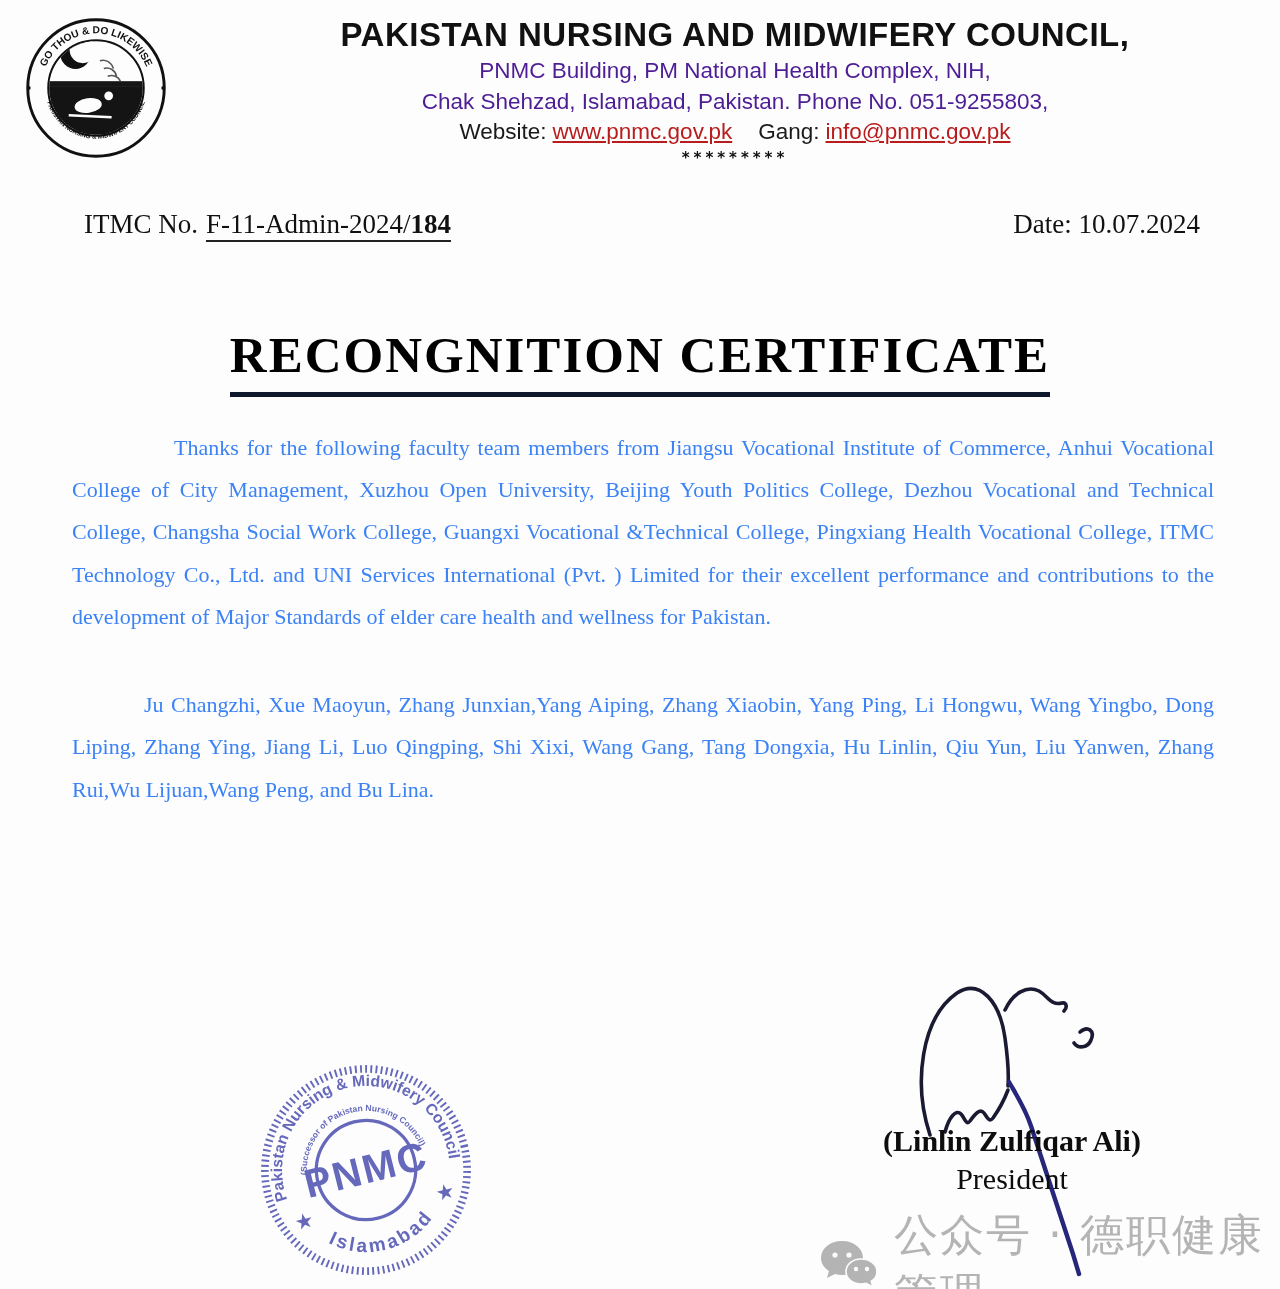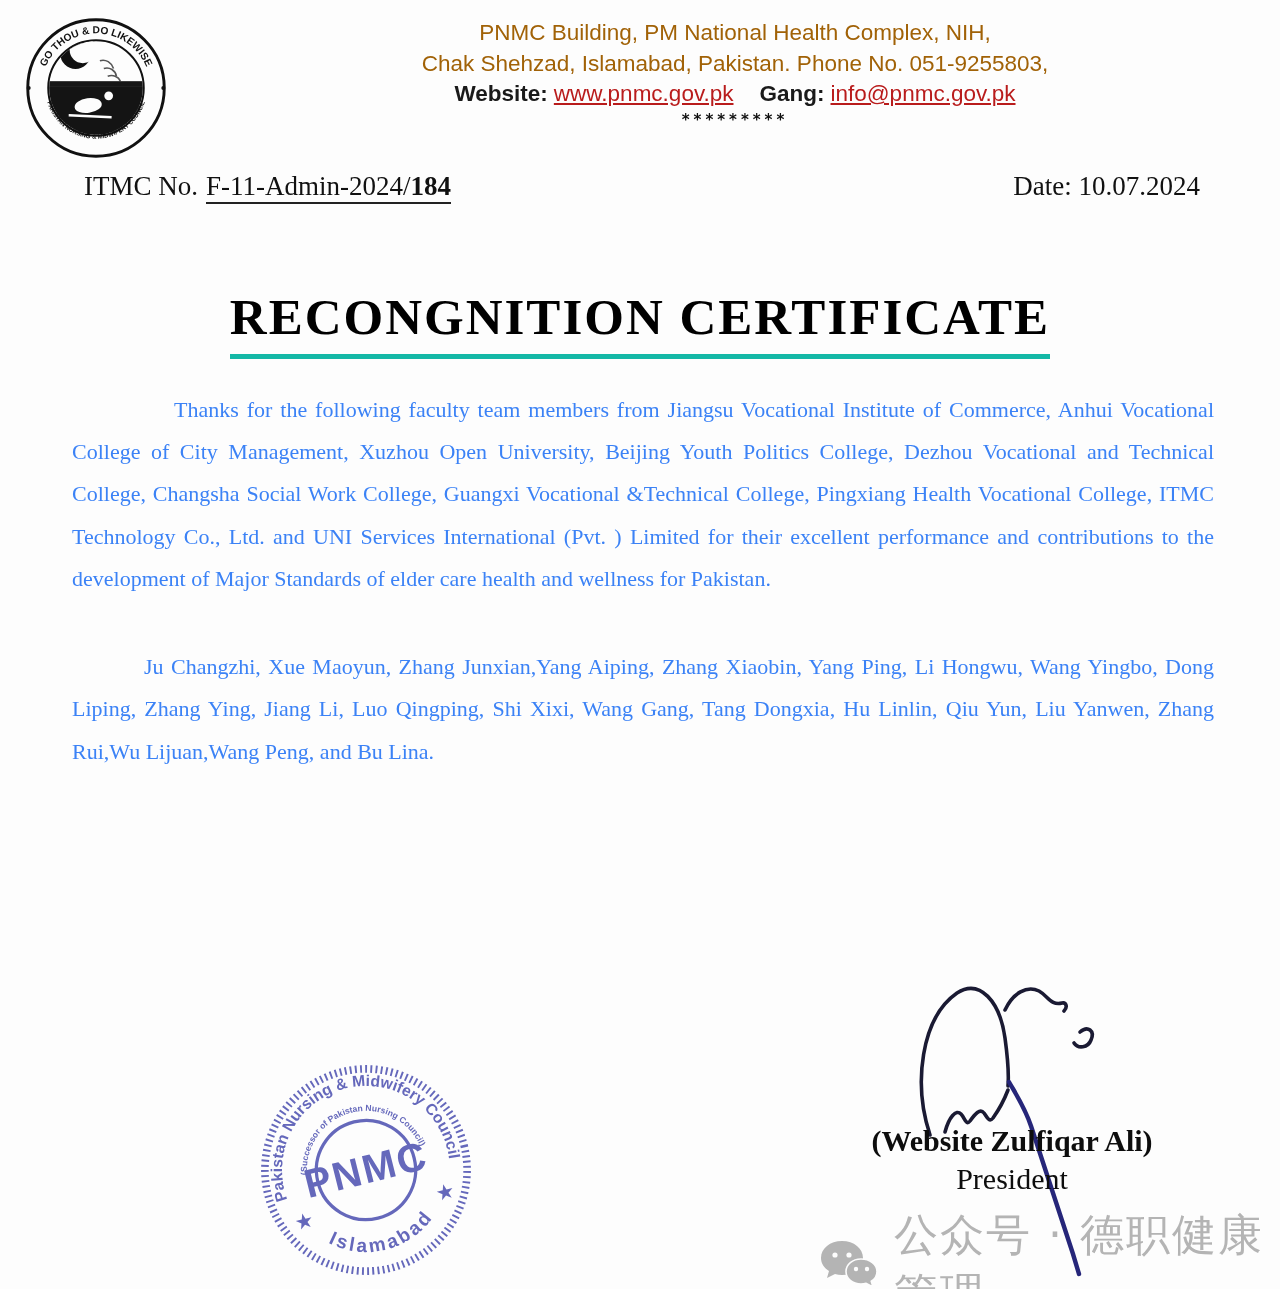--- a/index.html
+++ b/index.html
@@ -10,48 +10,48 @@
   
   .header{position:relative;padding-top:16px;}
   .seal{position:absolute;left:16px;top:10px;width:160px;height:156px;}
   .header-text{margin-left:205px;width:1060px;text-align:center;}
   .org-name{
     font-family:"Liberation Sans",sans-serif;font-weight:bold;
     font-size:33px;letter-spacing:.5px;color:#111;
   }
   .addr{
     font-family:"Liberation Sans",sans-serif;font-size:22.5px;
-    line-height:29px;color:#a16207;margin-top:2px;
+    line-height:29px;color:#4c1d95;margin-top:2px;
   }
   .web-line{
     font-family:"Liberation Sans",sans-serif;font-size:22.5px;
     line-height:29px;color:#1a1a1a;margin-top:1px;
   }
-  .web-line .lbl{margin-right:6px;font-weight:bold;}
+  .web-line .lbl{margin-right:6px;}
   .web-line .gap{display:inline-block;width:26px;}
   .u{color:#b91c1c;text-decoration:underline;cursor:pointer;}
   .stars{
     font-family:"DejaVu Sans",sans-serif;font-size:15px;font-weight:bold;
     letter-spacing:4px;margin-top:3px;color:#111;
   }
   
   .meta-row{
     display:flex;justify-content:space-between;
     margin:42px 80px 0 84px;
     font-family:"Liberation Serif",serif;font-size:27px;color:#111;
   }
   .ref .lbl{margin-right:8px;}
   .ref-val{border-bottom:2.5px solid #222;padding-bottom:1px;}
   .ref-val b{font-weight:bold;}
   
   .title-wrap{text-align:center;margin-top:86px;}
   .title{
     display:inline-block;font-family:"Liberation Serif",serif;
     font-weight:bold;font-size:51px;letter-spacing:2px;color:#000;
-    border-bottom:5px solid #14b8a6;padding-bottom:8px;
+    border-bottom:5px solid #0f172a;padding-bottom:8px;
   }
   
   .body-par{
     margin:30px 66px 0 72px;
     font-family:"Liberation Serif",serif;font-size:22px;color:#3b82f6;
     line-height:1.92;text-align:justify;text-indent:102px;
   }
   .body-par.names{margin-top:46px;text-indent:72px;}
   
   .stamp{position:absolute;left:242px;top:1046px;width:248px;height:248px;
@@ -99,20 +99,21 @@
         <path d="M 84 52 C 90 50 96 54 98 60 M 88 60 C 94 58 100 62 101 68 M 92 68 C 97 66 103 68 105 73" fill="none" stroke="#555" stroke-width="1.6"></path>
         <rect x="30" y="73" width="100" height="5" fill="#161616"></rect>
         <rect x="30" y="78" width="100" height="52" fill="#141414"></rect>
         <ellipse cx="72" cy="98" rx="14" ry="7.5" fill="#fdfdfd" transform="rotate(-8 72 98)"></ellipse>
         <circle cx="93" cy="88" r="4.5" fill="#fdfdfd"></circle>
         <path d="M 52 108 L 96 110" stroke="#fdfdfd" stroke-width="2.5" fill="none"></path>
       </g>
     </svg>
 
     <div class="header-text">
+      <div class="org-name">PAKISTAN NURSING AND MIDWIFERY COUNCIL,</div>
       <div class="addr">PNMC Building, PM National Health Complex, NIH,</div>
       <div class="addr">Chak Shehzad, Islamabad, Pakistan. Phone No. 051-9255803,</div>
       <div class="web-line">
         <span class="lbl">Website:</span><a class="u">www.pnmc.gov.pk</a><span class="gap"></span><span class="lbl">Gang:</span><a class="u">info@pnmc.gov.pk</a>
       </div>
       <div class="stars">*********</div>
     </div>
   </div>
 
   <div class="meta-row">
@@ -157,21 +158,21 @@
     <g fill="none" stroke="#1a1a33" stroke-width="3.6" stroke-linecap="round">
       <path d="M 85 155 C 68 104 76 38 112 13 C 135 -2 155 22 160 58 C 163 80 164 94 163 106"></path>
       <path d="M 100 152 C 104 137 111 129 116 134 C 120 138 121 146 125 141 C 130 134 135 128 139 133 C 142 137 144 143 148 138 C 153 131 158 123 163 110"></path>
       <path d="M 160 30 C 168 13 182 5 194 11 C 203 16 206 26 217 23 C 221 22 223 27 219 31"></path>
       <path d="M 235 52 C 243 45 250 51 246 60 C 243 68 233 69 229 63"></path>
     </g>
     <path d="M 164 102 C 172 116 180 128 186 146 C 200 188 214 232 228 274 L 234 294" fill="none" stroke="#26267a" stroke-width="4.4" stroke-linecap="round"></path>
   </svg>
 
   <div class="signer">
-    <div class="name">(Website Zulfiqar Ali)</div>
+    <div class="name">(Linlin Zulfiqar Ali)</div>
     <div class="role">President</div>
   </div>
 
   <div class="watermark">
     <svg class="wm-icon" viewBox="0 0 58 52">
       <g fill="#b4b4b4">
         <path d="M22 2 C10 2 1 9.5 1 19 C1 24.5 4.2 29 9 32 L7 39 L15 35 C17.2 35.6 19.5 36 22 36 C34 36 43 28.5 43 19 C43 9.5 34 2 22 2 Z"></path>
         <path d="M41 20 C32.5 20 26 25.5 26 32.5 C26 39.5 32.5 45 41 45 C42.8 45 44.5 44.8 46.1 44.3 L53 48 L51.3 42.3 C55 40 57 36.5 57 32.5 C57 25.5 50 20 41 20 Z" stroke="#fdfdfd" stroke-width="1.6"></path>
       </g>
       <circle cx="15" cy="16" r="2.6" fill="#fdfdfd"></circle>

